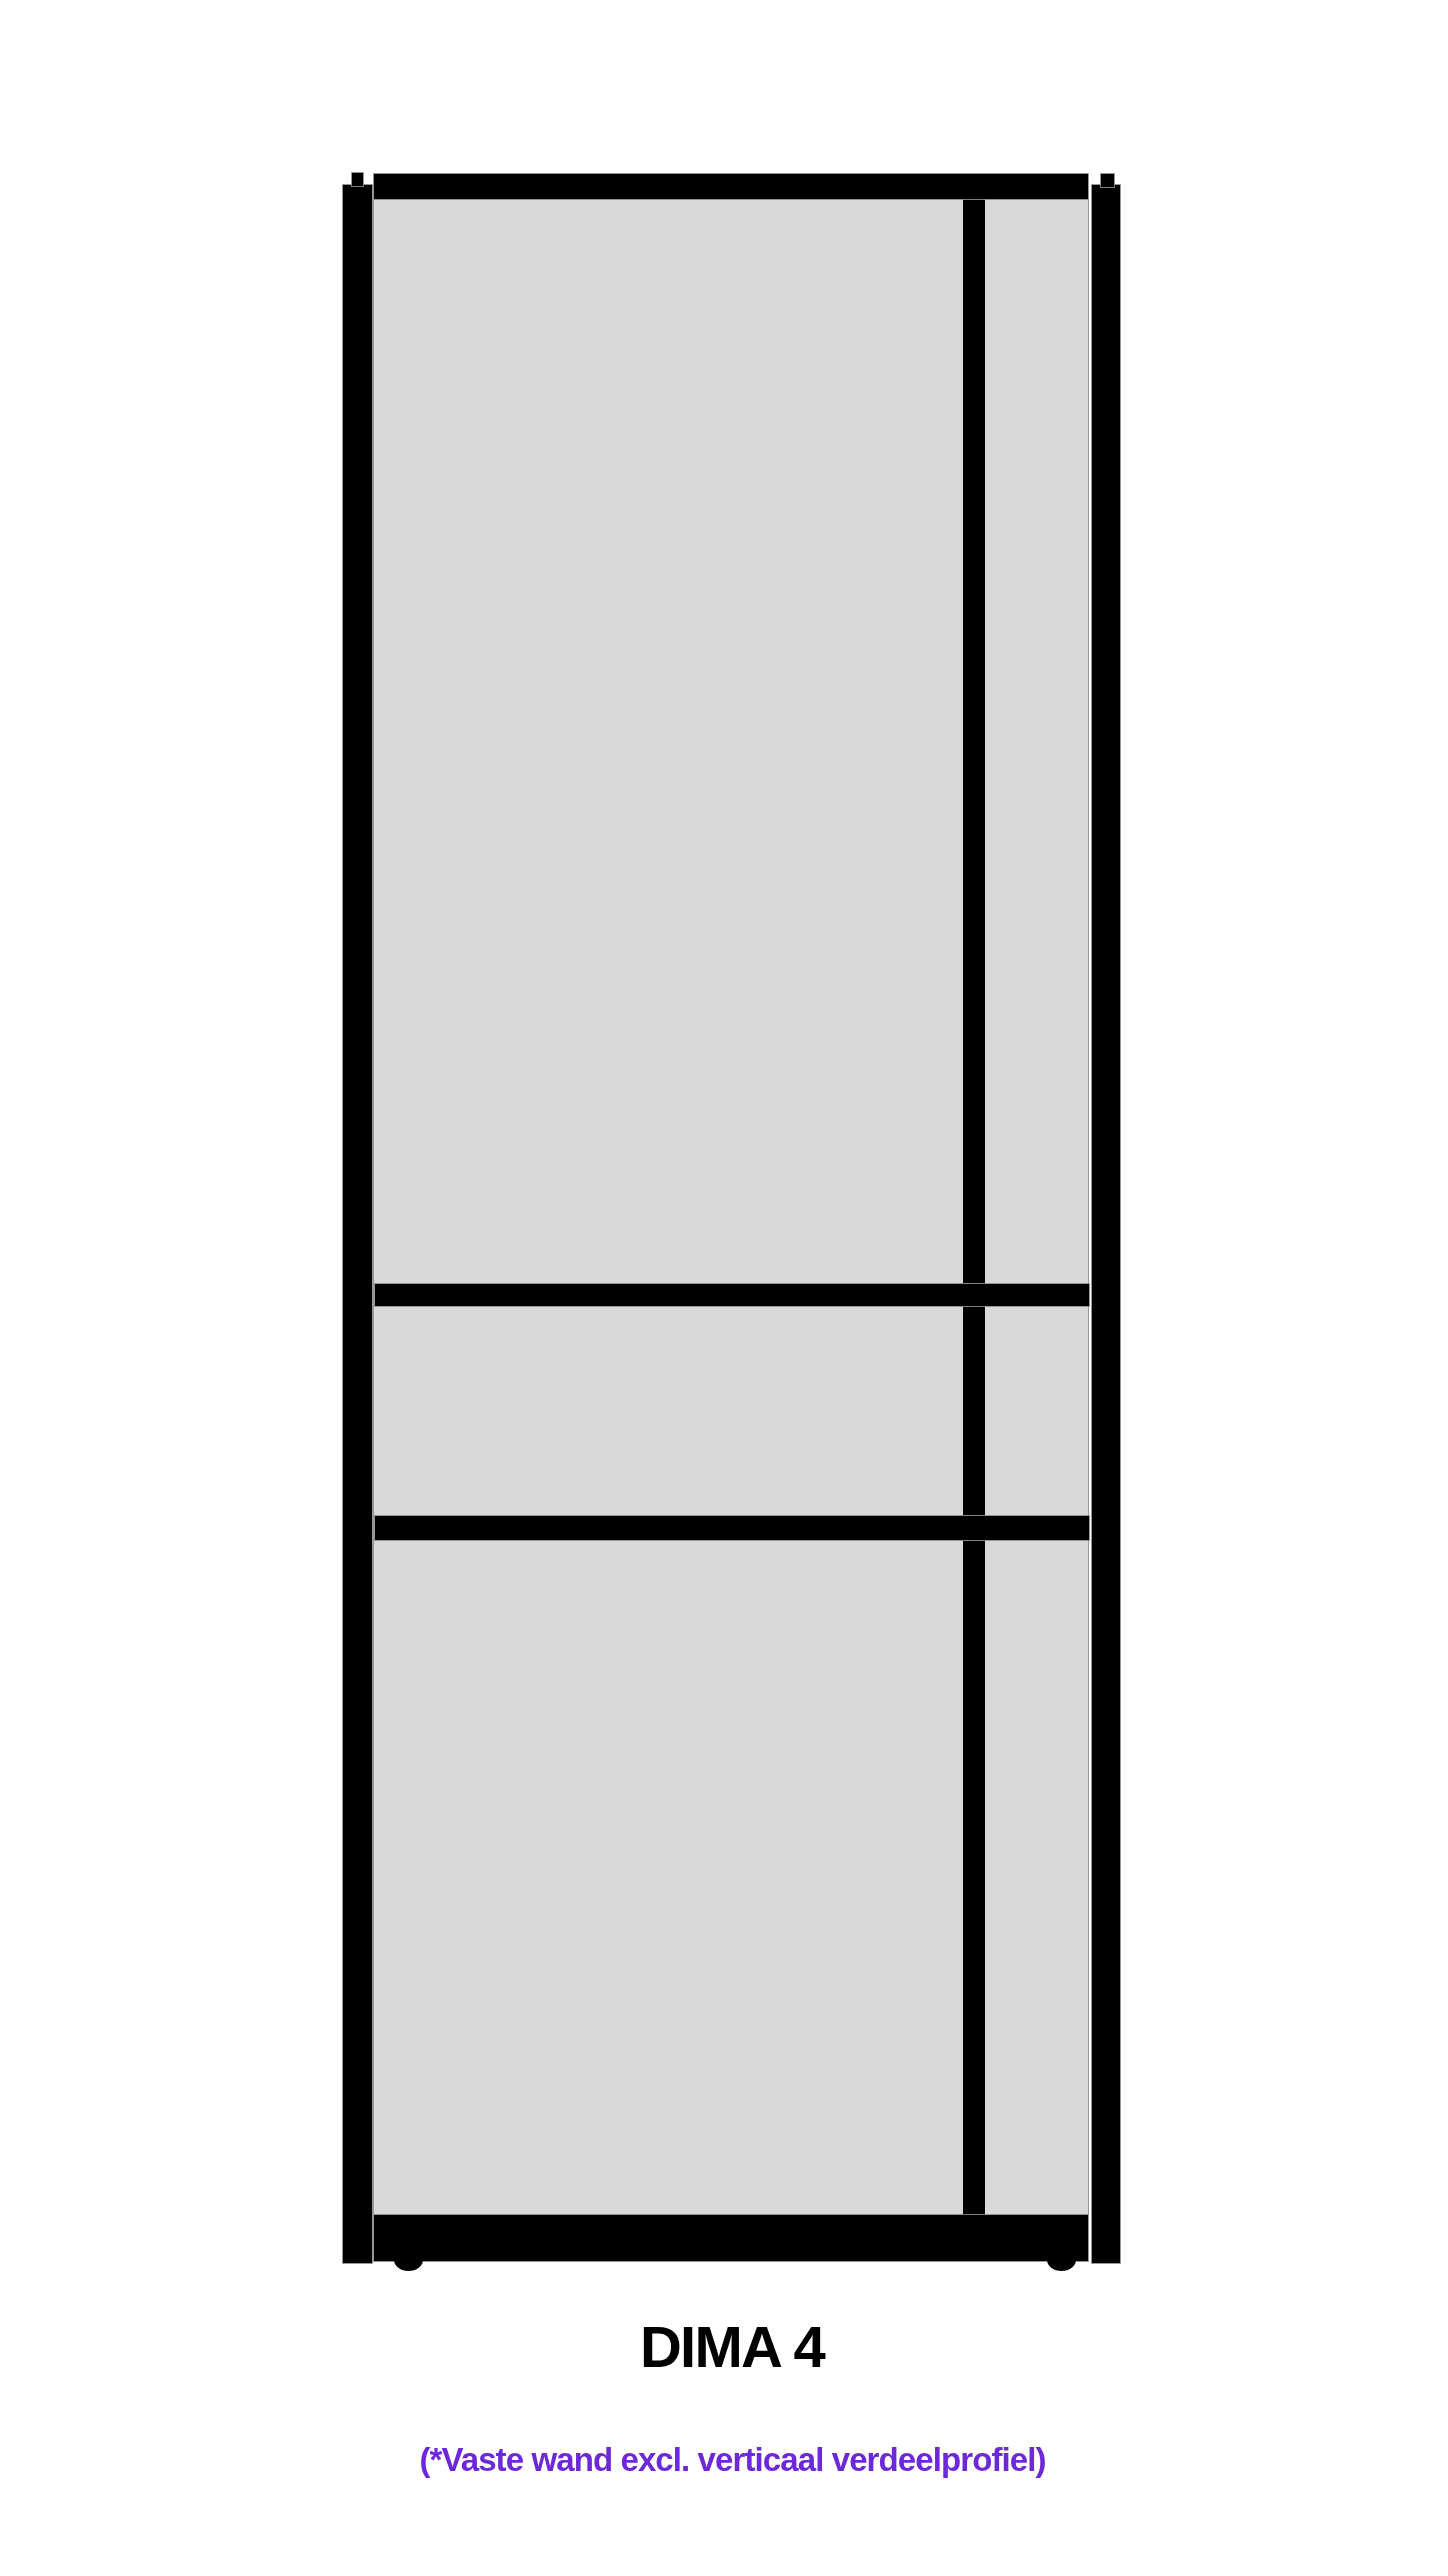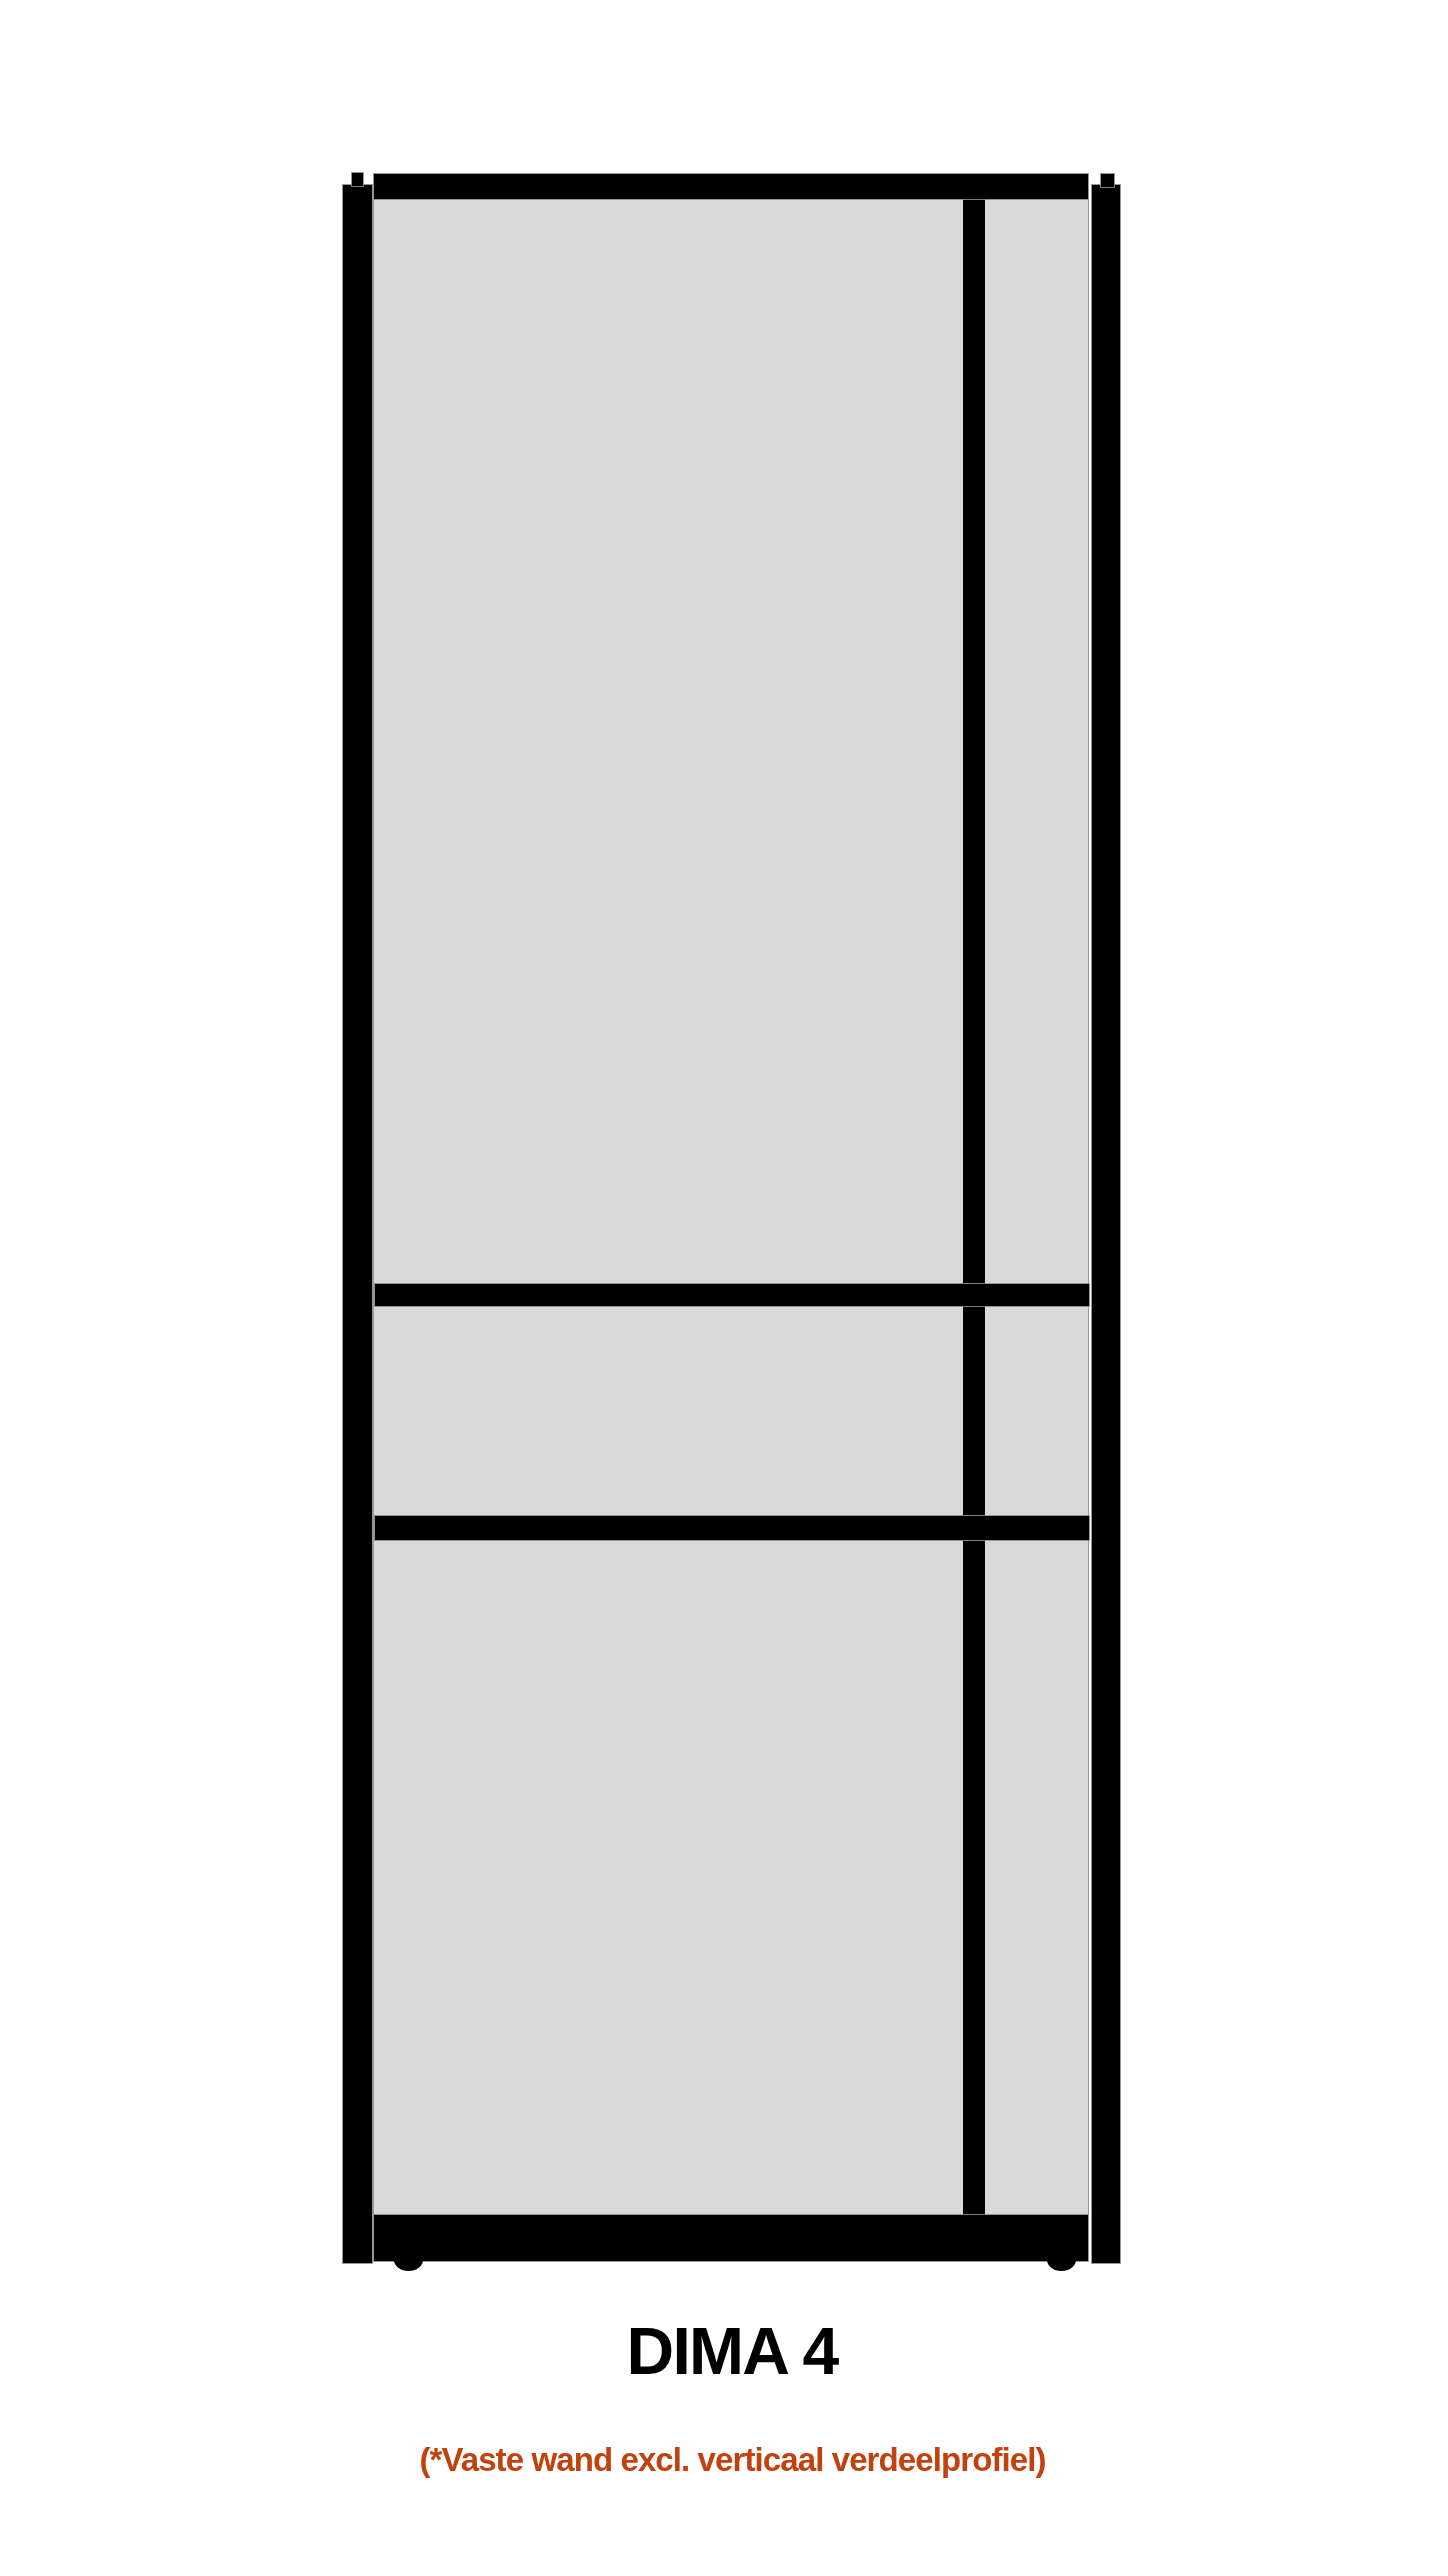--- a/index.html
+++ b/index.html
@@ -49,38 +49,38 @@
   }
   .foot-left  { left: 394px;  top: 2260px; }
   .foot-right { left: 1047px; top: 2260px; }
 
   .title {
     position: absolute;
     left: 343px;
     top: 2318px;
     width: 778px;
     text-align: center;
-    font-size: 66px;
+    font-size: 58px;
     font-weight: bold;
     letter-spacing: -1.7px;
     line-height: 1;
     color: #000000;
     white-space: nowrap;
   }
   .subtitle {
     position: absolute;
     left: 206px;
     top: 2442px;
     width: 1053px;
     text-align: center;
     font-size: 33px;
     font-weight: bold;
     letter-spacing: -0.9px;
     line-height: 1.1;
-    color: #c2410c;
+    color: #6d28d9;
     white-space: nowrap;
   }
 </style>
 </head>
 <body>
 
 <div class="canvas">
 
   <div class="glass"></div>
 

